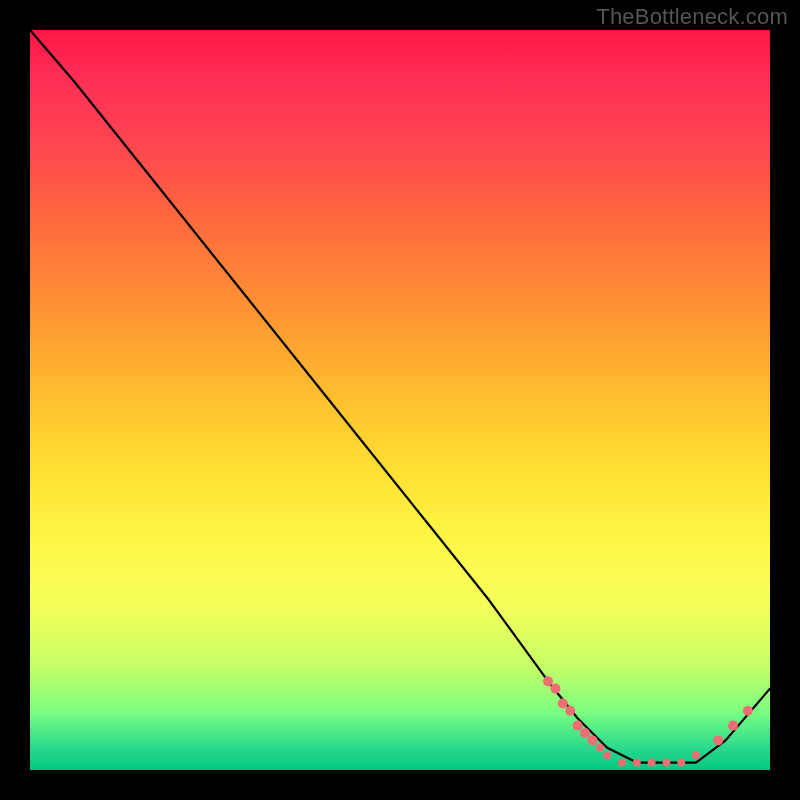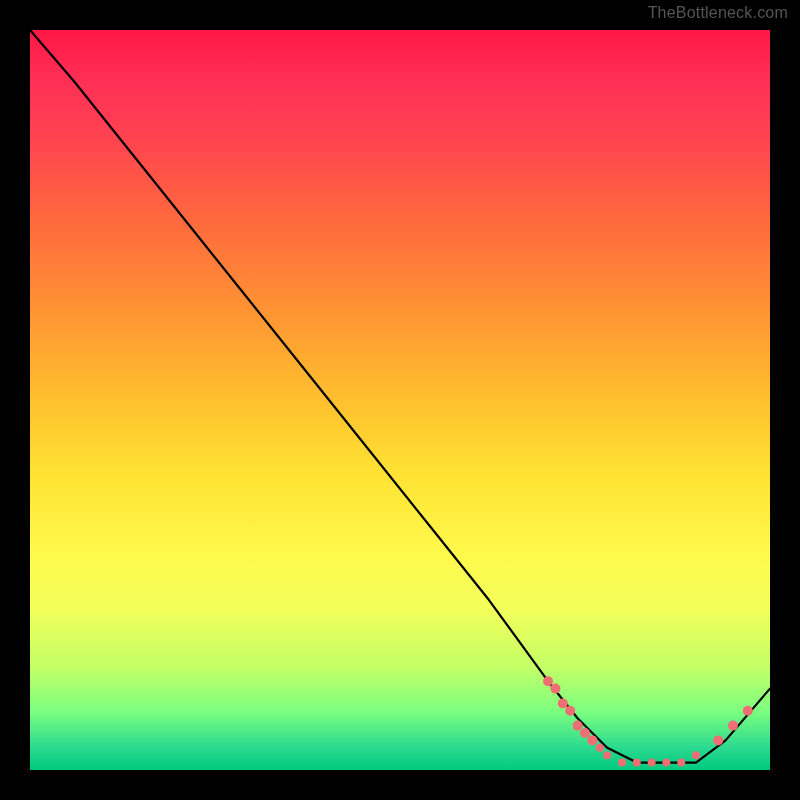--- a/index.html
+++ b/index.html
@@ -15,21 +15,21 @@
     position: relative;
     width: 800px;
     height: 800px;
     background: #000;
   }
   .watermark {
     position: absolute;
     top: 4px;
     right: 12px;
     color: #555;
-    font-size: 16px;
+    font-size: 22px;
     font-weight: 500;
     letter-spacing: 0.2px;
     user-select: none;
   }
   .plot-area {
     position: absolute;
     left: 30px;
     top: 30px;
     width: 740px;
     height: 740px;

